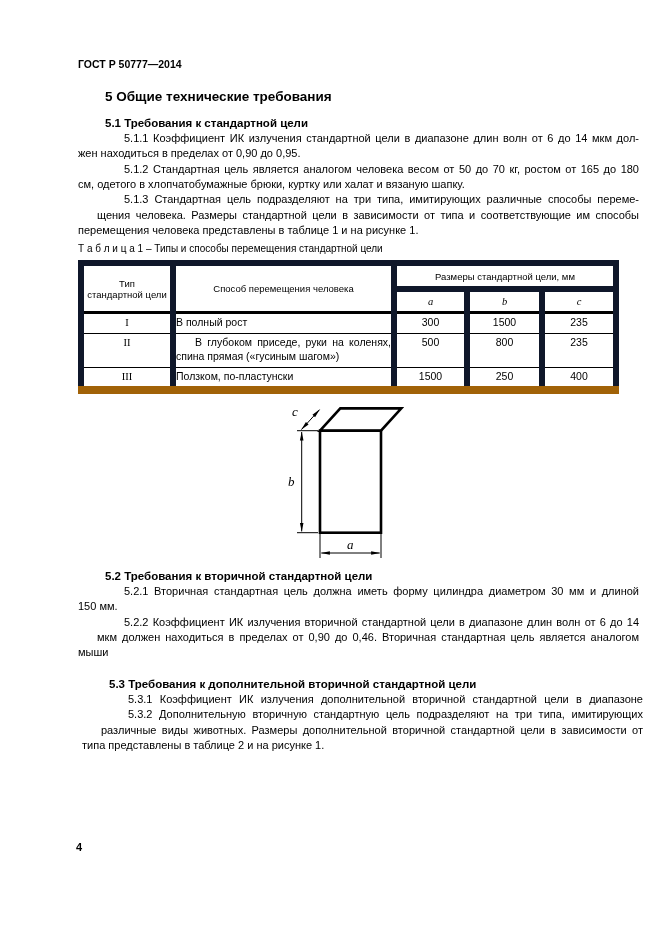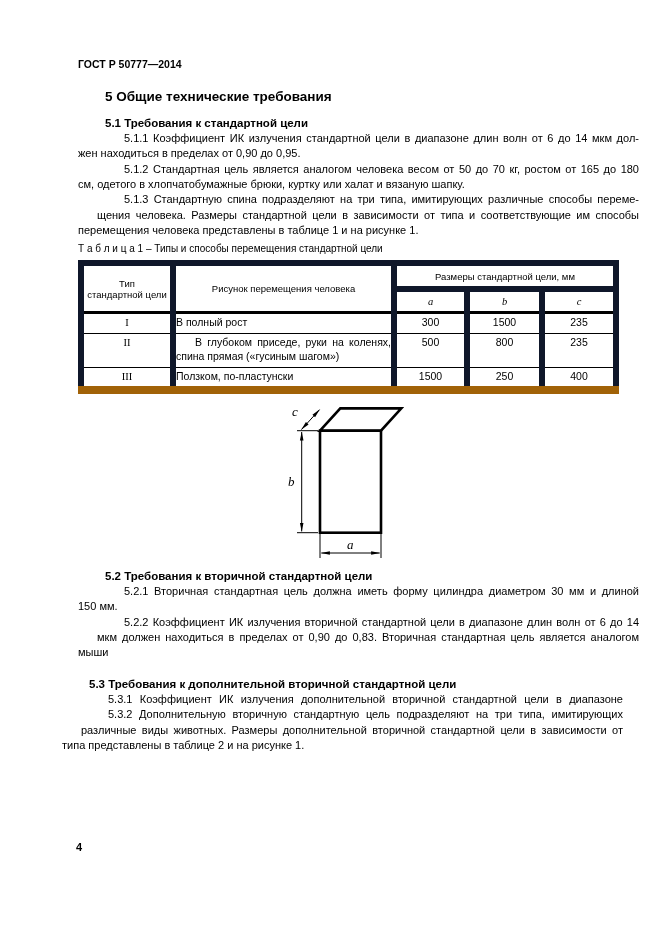--- a/index.html
+++ b/index.html
@@ -36,21 +36,21 @@
   td.method .mline { line-height:13.2px; }
   td.num { text-align:center; }
   tr.r1 td { height:16px; }
   tr.r2 td { height:30px; }
 
   .fig { display:block; margin:6px 0 0 207px; }
   .figlabel { font-family:"Liberation Serif", serif; font-style:italic; font-size:13px; }
   .fcap { margin-top:3px; font-size:11px; line-height:14px; text-align:center; width:542px; }
 
   .sec52 { position:absolute; left:78px; top:569px; width:542px; }
-  .sec53 { position:absolute; left:62px; top:677px; width:542px; }
+  .sec53 { position:absolute; left:82px; top:677px; width:542px; }
   .sec52 .h2, .sec53 .h2 { margin-top:0; }
   .sec52 .para:first-of-type, .sec53 .para:first-of-type { margin-top:5px; }
 
   .pageno { position:absolute; left:76px; top:841px; font-size:11px; font-weight:bold; }
 </style>
 </head>
 <body>
 
 <div class="page">
   <div class="content">
@@ -61,42 +61,42 @@
 
     <div class="para">
       <div class="line jl ind">5.1.1 Коэффициент ИК излучения стандартной цели в диапазоне длин волн от 6 до 14 мкм дол-</div>
       <div class="line ll">жен находиться в пределах от 0,90 до 0,95.</div>
     </div>
     <div class="para">
       <div class="line jl ind">5.1.2 Стандартная цель является аналогом человека весом от 50 до 70 кг, ростом от 165 до 180</div>
       <div class="line ll">см, одетого в хлопчатобумажные брюки, куртку или халат и вязаную шапку.</div>
     </div>
     <div class="para">
-      <div class="line jl ind">5.1.3 Стандартную спина подразделяют на три типа, имитирующих различные способы переме-</div>
+      <div class="line jl ind">5.1.3 Стандартная цель подразделяют на три типа, имитирующих различные способы переме-</div>
       <div class="line jl">щения человека. Размеры стандартной цели в зависимости от типа и соответствующие им способы</div>
       <div class="line ll">перемещения человека представлены в таблице 1 и на рисунке 1.</div>
     </div>
 
     <div class="tcap">Т а б л и ц а   1 – Типы и способы перемещения стандартной цели</div>
 
     <table class="t1">
       <colgroup>
         <col style="width:92px">
           <col style="width:221px">
           <col style="width:73px">
           <col style="width:75px">
           <col style="width:74px">
       </colgroup>
       <thead>
         <tr>
           <th rowspan="2" class="deep">
             <div>Тип</div>
             <div>стандартной цели</div>
           </th>
-          <th rowspan="2" class="deep">Рисунок перемещения человека</th>
+          <th rowspan="2" class="deep">Способ перемещения человека</th>
           <th colspan="3" class="hspan">Размеры стандартной цели, мм</th>
         </tr>
         <tr class="subrow">
           <th class="deep">a</th>
           <th class="deep">b</th>
           <th class="deep">c</th>
         </tr>
       </thead>
       <tbody>
         <tr class="r1">
@@ -157,21 +157,21 @@
   </div>
 
   <div class="sec52">
     <div class="h2">5.2 Требования к вторичной стандартной цели</div>
     <div class="para">
       <div class="line jl ind">5.2.1 Вторичная стандартная цель должна иметь форму цилиндра диаметром 30 мм и длиной</div>
       <div class="line ll">150 мм.</div>
     </div>
     <div class="para">
       <div class="line jl ind">5.2.2 Коэффициент ИК излучения вторичной стандартной цели в диапазоне длин волн от 6 до 14</div>
-      <div class="line jl">мкм должен находиться в пределах от 0,90 до 0,83. Вторичная стандартная цель является аналогом</div>
+      <div class="line jl">мкм должен находиться в пределах от 0,90 до 0,46. Вторичная стандартная цель является аналогом</div>
       <div class="line ll">мыши</div>
     </div>
   </div>
 
   <div class="sec53">
     <div class="h2">5.3 Требования к дополнительной вторичной стандартной цели</div>
     <div class="para">
       <div class="line jl ind">5.3.1 Коэффициент ИК излучения дополнительной вторичной стандартной цели в диапазоне</div>
     </div>
     <div class="para">

